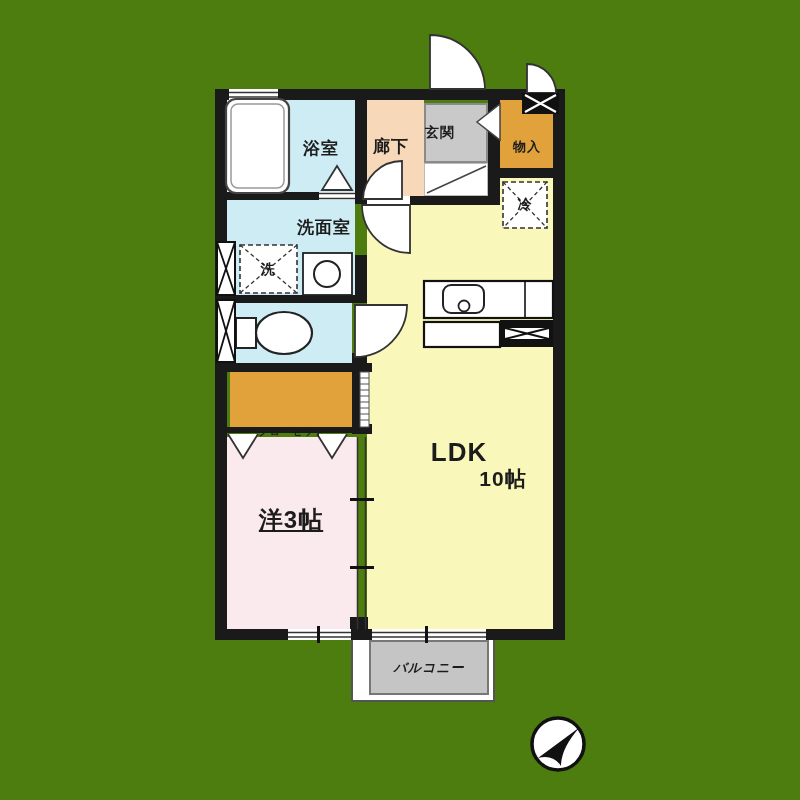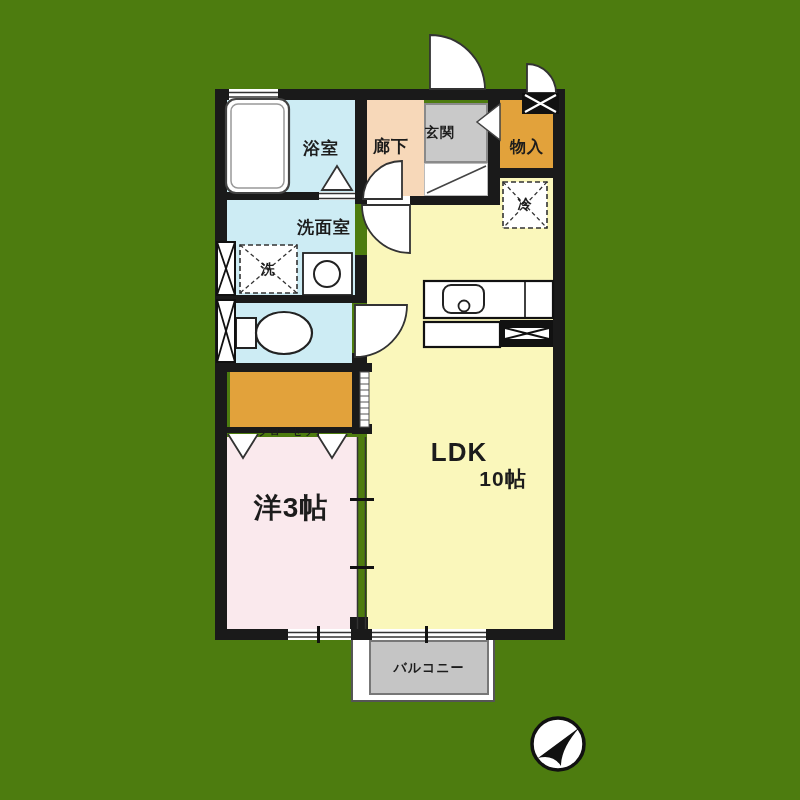--- a/index.html
+++ b/index.html
@@ -138,22 +138,22 @@
 
     <g>
       <circle cx="558" cy="744" r="26" fill="#ffffff" stroke="#111" stroke-width="3.5"></circle>
       <path d="M580 727 L538 758 Q553 754 561 766 Q561 748 580 727 Z" fill="#111"></path>
     </g>
   </svg>
 
   <div class="lbl" style="left:321px;top:148px;font-size:17px;">浴室</div>
   <div class="lbl" style="left:391px;top:146px;font-size:17px;text-align:right;">廊下</div>
   <div class="lbl" style="left:440px;top:133px;font-size:14px;">玄関</div>
-  <div class="lbl" style="left:527px;top:147px;font-size:16px;">物入</div>
+  <div class="lbl" style="left:527px;top:147px;font-size:13px;">物入</div>
   <div class="lbl" style="left:525px;top:205px;font-size:14px;">冷</div>
   <div class="lbl" style="left:286px;top:227px;font-size:17px;margin-left:38px;">洗面室</div>
   <div class="lbl" style="left:268px;top:270px;font-size:14px;">洗</div>
   <div class="lbl" style="left:292px;top:399px;font-size:10px;margin-top:33px;">クローゼット</div>
-  <div class="lbl" style="left:291px;top:508px;font-size:28px;">洋3帖</div>
+  <div class="lbl" style="left:291px;top:520px;font-size:24px;text-decoration:underline;">洋3帖</div>
   <div class="lbl" style="left:459px;top:452px;font-size:26px;">LDK</div>
   <div class="lbl" style="left:459px;top:479px;font-size:21px;margin-left:44px;">10帖</div>
-  <div class="lbl" style="left:429px;top:668px;font-size:13px;">バルコニー</div>
+  <div class="lbl" style="left:429px;top:668px;font-size:13px;font-style:italic;">バルコニー</div>
 </div>
 
 </body></html>

